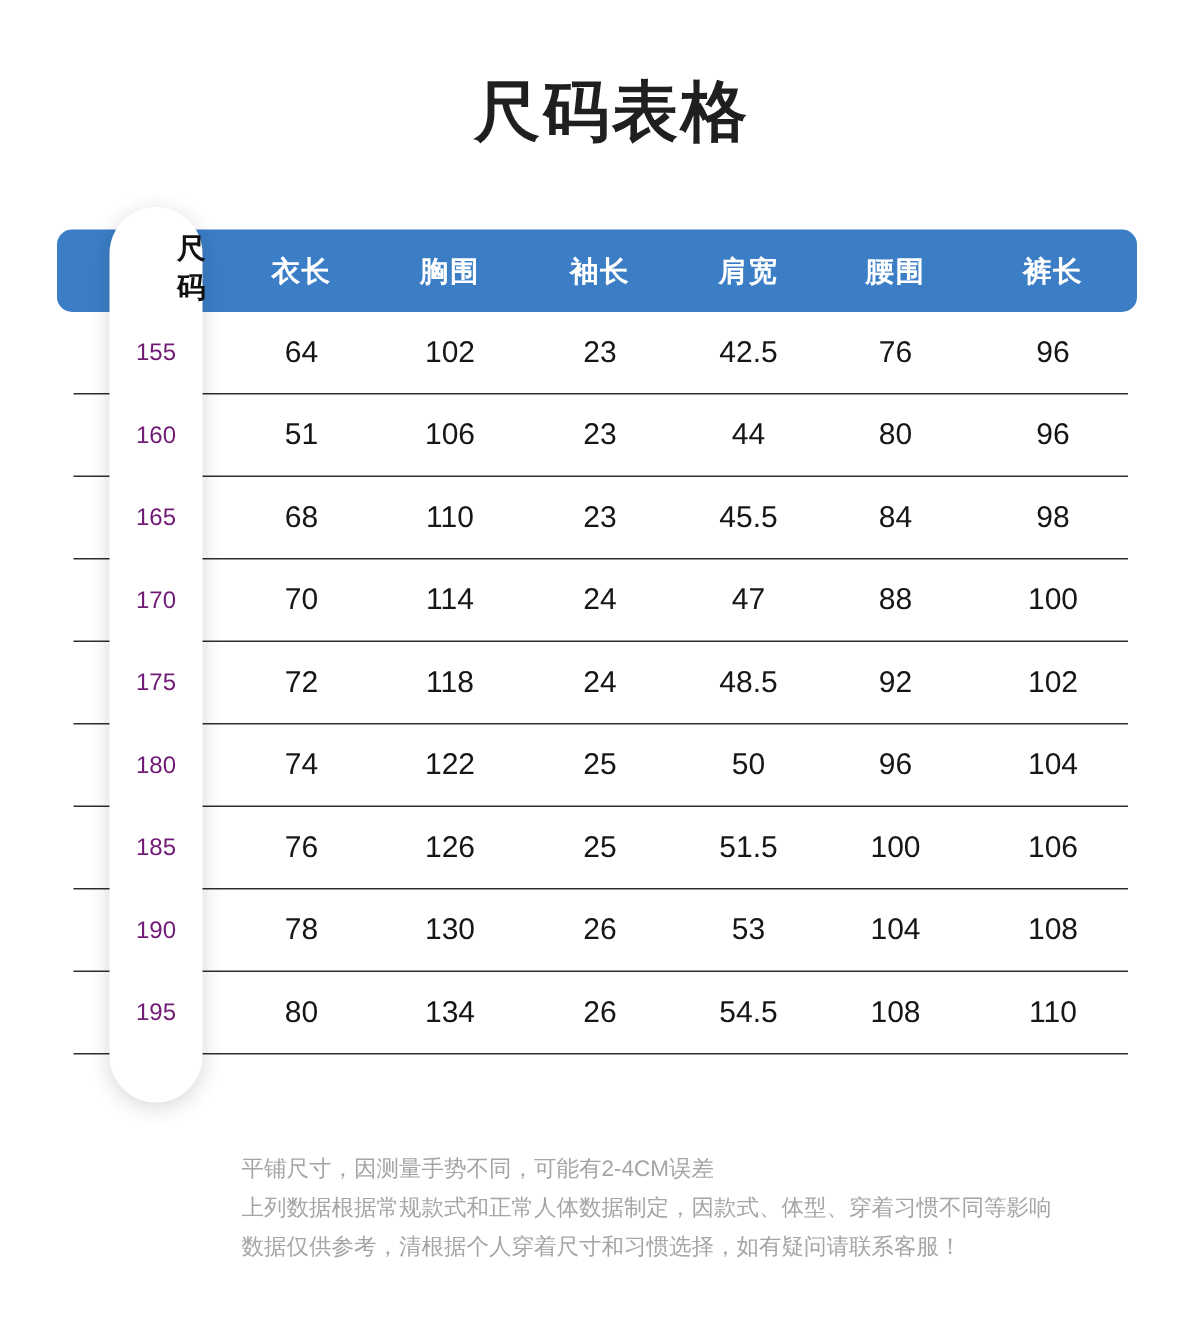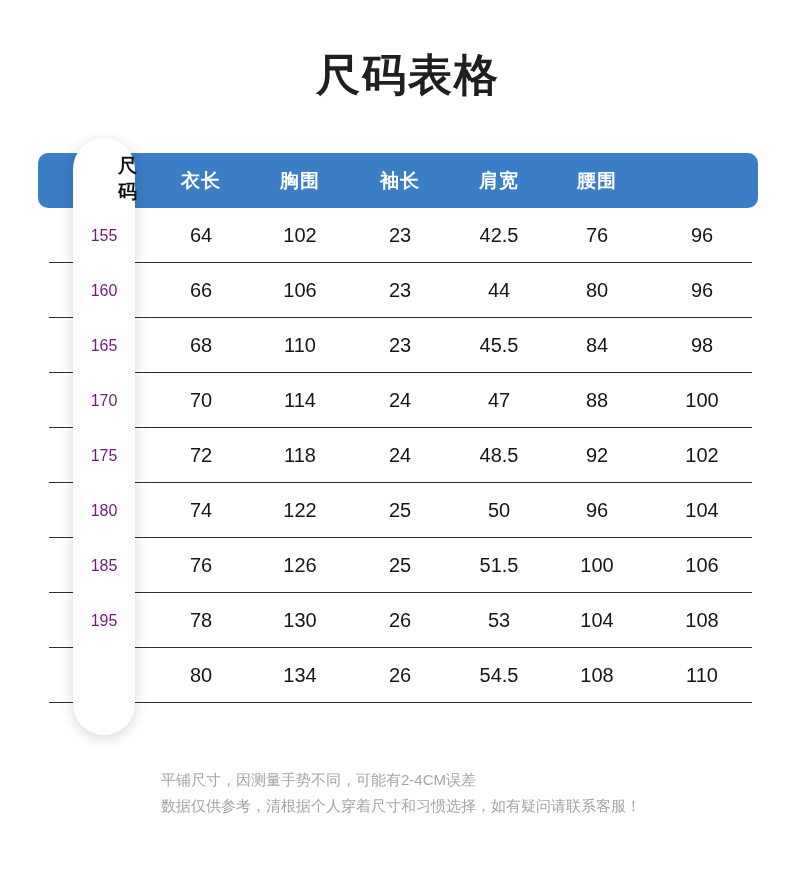--- a/index.html
+++ b/index.html
@@ -58,35 +58,36 @@
   <h1 class="title">尺码表格</h1>
 
   <div class="table-wrap">
     <div class="header-bar" id="header-bar">
       <div class="hcell"></div>
     <div class="hcell">衣长</div>
         <div class="hcell">胸围</div>
         <div class="hcell">袖长</div>
         <div class="hcell">肩宽</div>
         <div class="hcell">腰围</div>
+        <div class="hcell">裤长</div>
       </div>
 
     <div id="rows">
         <div class="trow">
           <div class="cell"></div>
           <div class="cell">64</div>
           <div class="cell">102</div>
           <div class="cell">23</div>
           <div class="cell">42.5</div>
           <div class="cell">76</div>
           <div class="cell">96</div>
         </div>
         <div class="trow">
           <div class="cell"></div>
-          <div class="cell">66</div>
+          <div class="cell">51</div>
           <div class="cell">106</div>
           <div class="cell">23</div>
           <div class="cell">44</div>
           <div class="cell">80</div>
           <div class="cell">96</div>
         </div>
         <div class="trow">
           <div class="cell"></div>
           <div class="cell">68</div>
           <div class="cell">110</div>
@@ -154,22 +155,24 @@
     <div class="pill">
       <div class="pill-head">尺码</div>
       <div id="pill-sizes">
           <div class="pill-size">155</div>
           <div class="pill-size">160</div>
           <div class="pill-size">165</div>
           <div class="pill-size">170</div>
           <div class="pill-size">175</div>
           <div class="pill-size">180</div>
           <div class="pill-size">185</div>
+          <div class="pill-size">190</div>
           <div class="pill-size">195</div>
         </div>
     </div>
   </div>
 
   <div class="notes" id="notes">
       <div class="note-line">平铺尺寸，因测量手势不同，可能有2-4CM误差</div>
+      <div class="note-line">上列数据根据常规款式和正常人体数据制定，因款式、体型、穿着习惯不同等影响</div>
       <div class="note-line">数据仅供参考，清根据个人穿着尺寸和习惯选择，如有疑问请联系客服！</div>
     </div>
 </div>
 
 </body></html>

